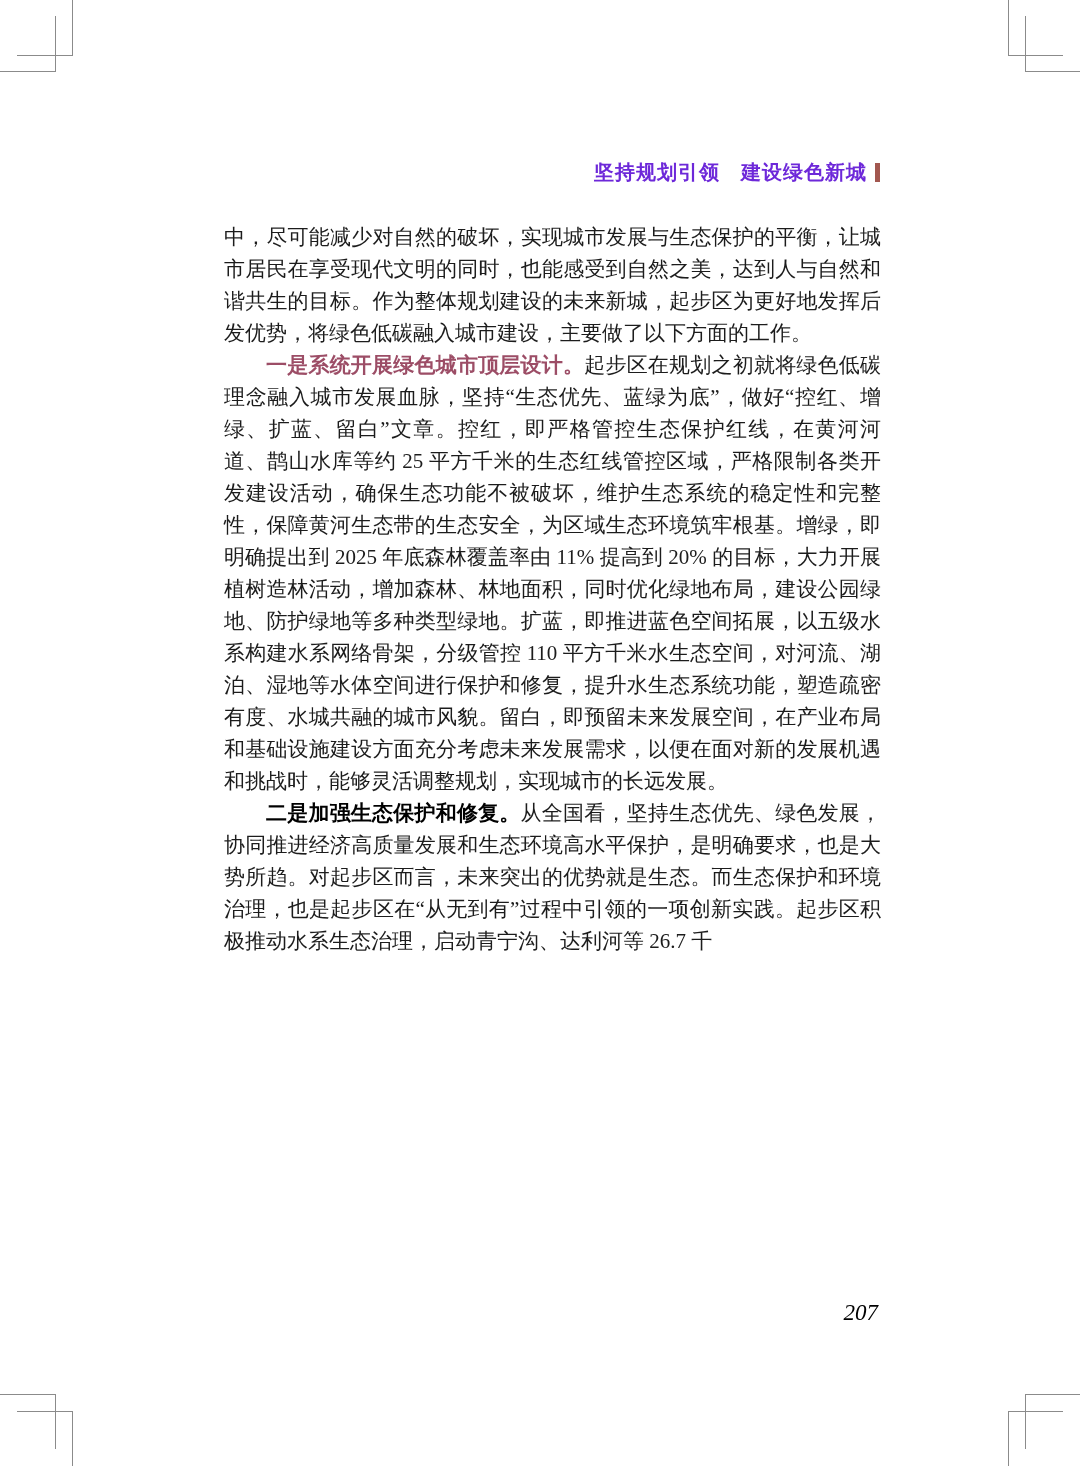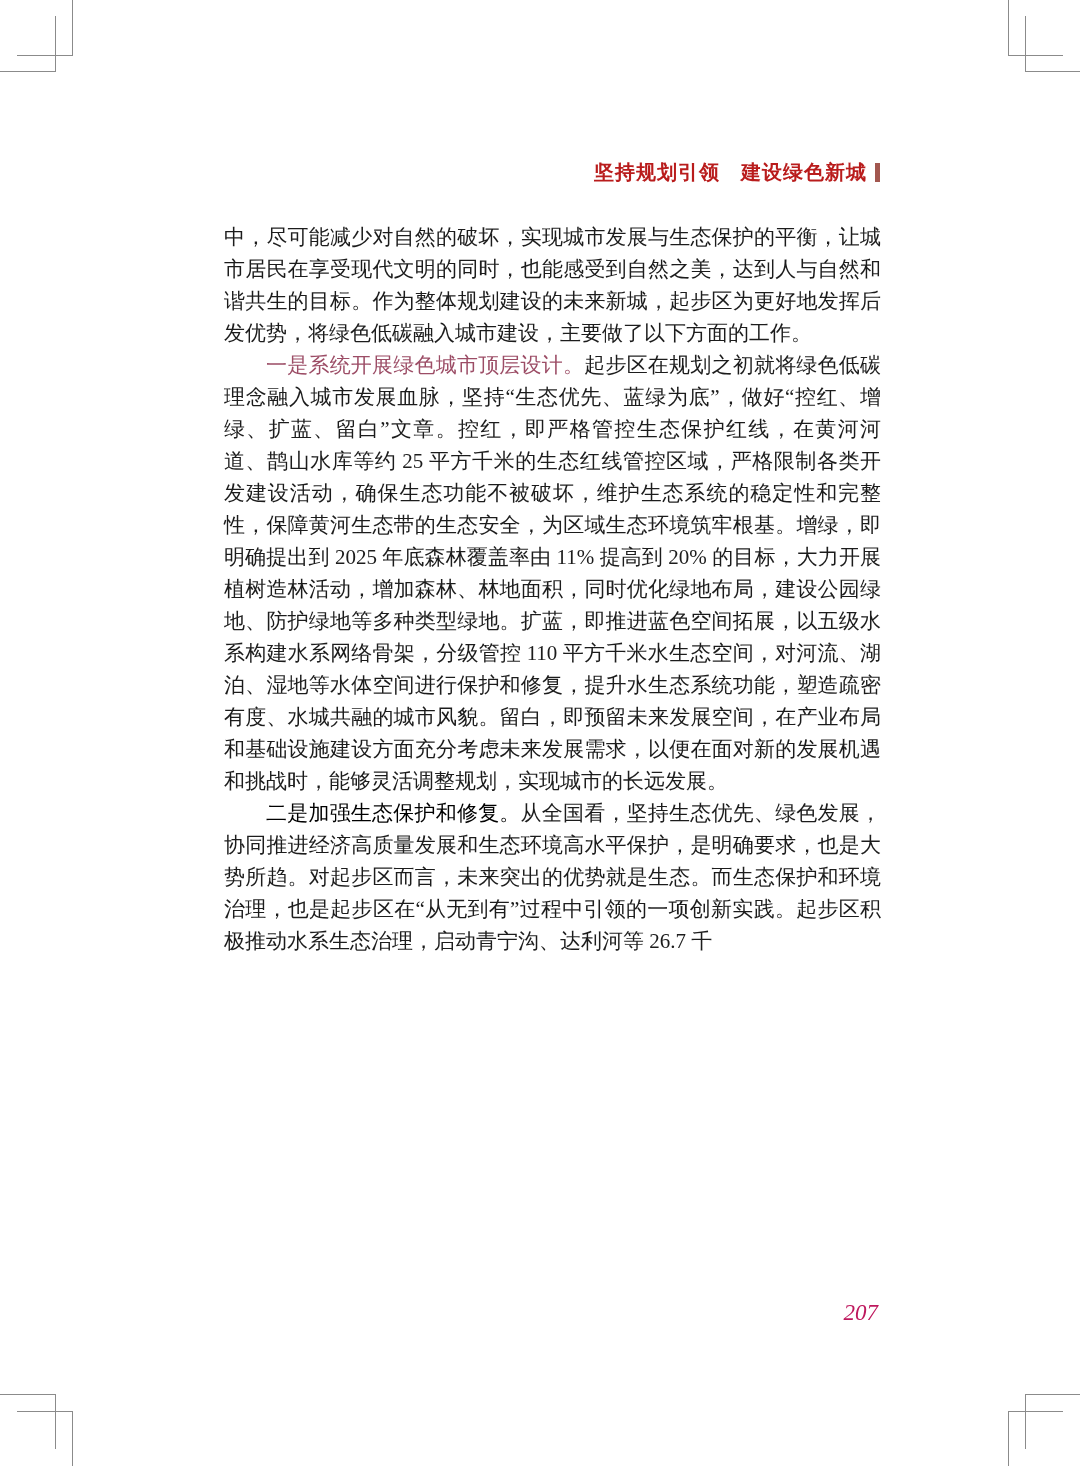--- a/index.html
+++ b/index.html
@@ -53,21 +53,21 @@
     text-align: justify;
     text-justify: inter-character;
   }
   .para {
     margin: 0;
     padding: 0;
     text-indent: 2em;
   }
   .para.no-indent { text-indent: 0; }
   .lead {
-    font-weight: normal;
+    font-weight: bold;
     color: #9C4D66;
   }
   .folio {
     position: absolute;
     top: 1300px;
     right: 202px;
     font-size: 23px;
     font-style: italic;
     color: #A2544A;
     font-family: "Liberation Serif", "DejaVu Serif", serif;
@@ -88,26 +88,26 @@
       <polyline points="1080,71 1025,71 1025,16"></polyline>
 
       <polyline points="72,1466 72,1411 17,1411"></polyline>
       <polyline points="0,1394 55,1394 55,1449"></polyline>
 
       <polyline points="1008,1466 1008,1411 1063,1411"></polyline>
       <polyline points="1080,1394 1025,1394 1025,1449"></polyline>
     </g>
   </svg>
 
-  <div class="running-head" style="color: #b91c1c;">
+  <div class="running-head" style="color: #6d28d9;">
     <span>坚持规划引领　建设绿色新城</span>
     <span class="head-bar" style="background: rgb(162, 87, 79);"></span>
   </div>
 
   <div class="text-block" style="color: rgb(28, 28, 28);">
     <p class="para no-indent"><span>中，尽可能减少对自然的破坏，实现城市发展与生态保护的平衡，让城市居民在享受现代文明的同时，也能感受到自然之美，达到人与自然和谐共生的目标。作为整体规划建设的未来新城，起步区为更好地发挥后发优势，将绿色低碳融入城市建设，主要做了以下方面的工作。</span></p>
     <p class="para"><span class="lead" style="color: rgb(156, 77, 102);">一是系统开展绿色城市顶层设计。</span><span>起步区在规划之初就将绿色低碳理念融入城市发展血脉，坚持“生态优先、蓝绿为底”，做好“控红、增绿、扩蓝、留白”文章。控红，即严格管控生态保护红线，在黄河河道、鹊山水库等约 25 平方千米的生态红线管控区域，严格限制各类开发建设活动，确保生态功能不被破坏，维护生态系统的稳定性和完整性，保障黄河生态带的生态安全，为区域生态环境筑牢根基。增绿，即明确提出到 2025 年底森林覆盖率由 11% 提高到 20% 的目标，大力开展植树造林活动，增加森林、林地面积，同时优化绿地布局，建设公园绿地、防护绿地等多种类型绿地。扩蓝，即推进蓝色空间拓展，以五级水系构建水系网络骨架，分级管控 110 平方千米水生态空间，对河流、湖泊、湿地等水体空间进行保护和修复，提升水生态系统功能，塑造疏密有度、水城共融的城市风貌。留白，即预留未来发展空间，在产业布局和基础设施建设方面充分考虑未来发展需求，以便在面对新的发展机遇和挑战时，能够灵活调整规划，实现城市的长远发展。</span></p>
     <p class="para"><span class="lead" style="color: #000000;">二是加强生态保护和修复。</span><span>从全国看，坚持生态优先、绿色发展，协同推进经济高质量发展和生态环境高水平保护，是明确要求，也是大势所趋。对起步区而言，未来突出的优势就是生态。而生态保护和环境治理，也是起步区在“从无到有”过程中引领的一项创新实践。起步区积极推动水系生态治理，启动青宁沟、达利河等 26.7 千</span></p>
   </div>
 
-  <div class="folio" style="color: #be185d; font-family: Liberation Serif, serif;">207</div>
+  <div class="folio" style="color: #000000; font-family: Liberation Serif, serif;">207</div>
 
 </div>
 
 </body></html>

